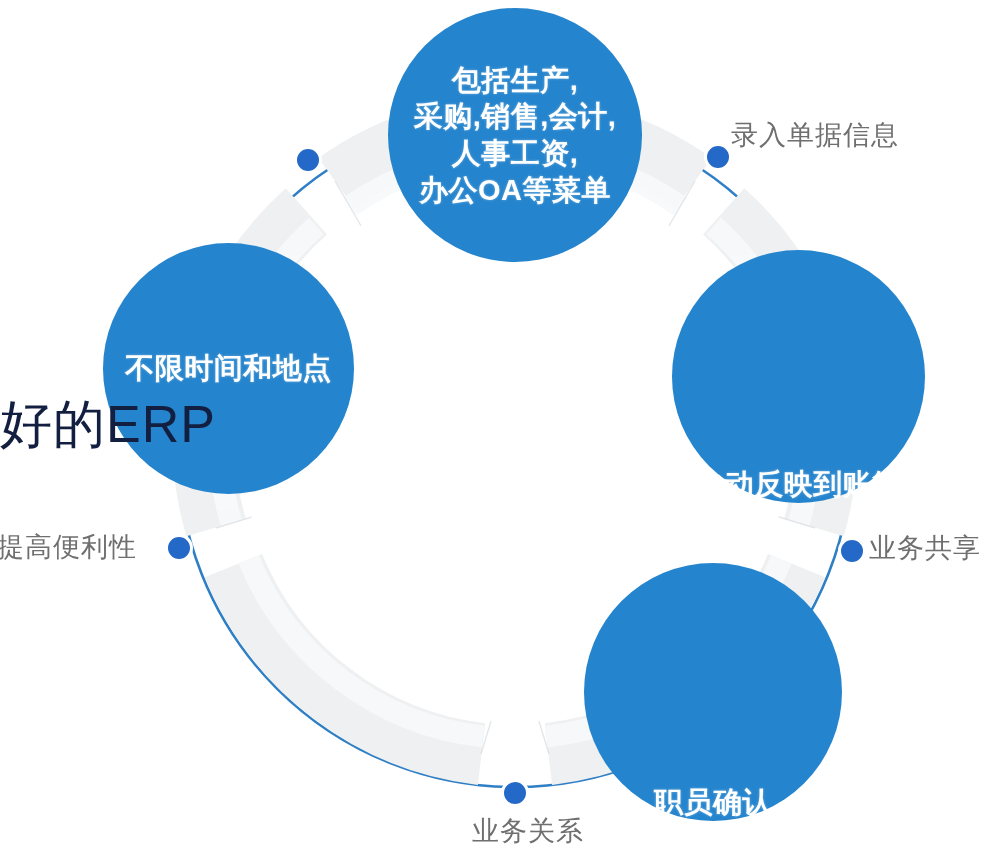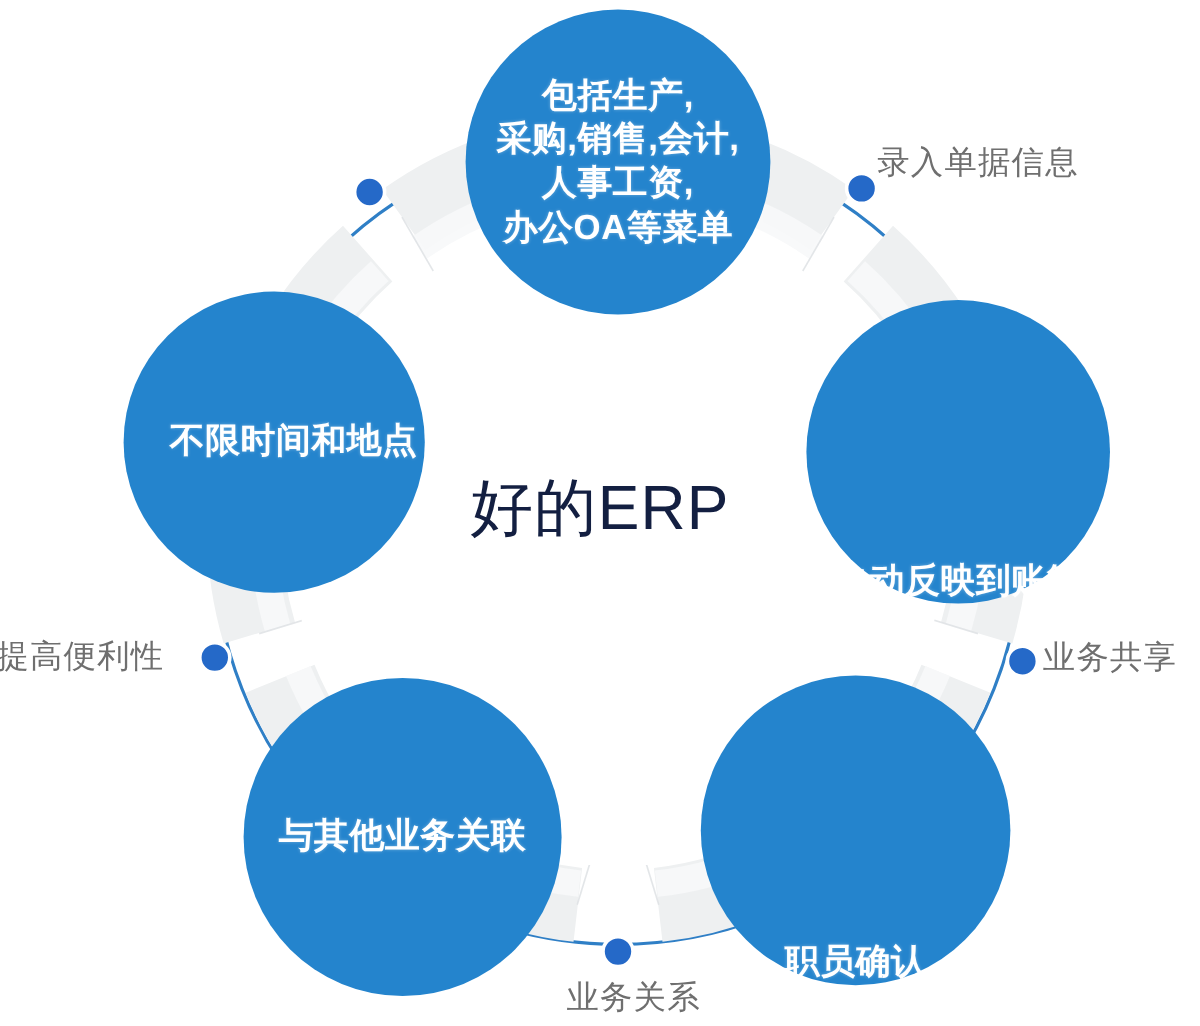--- a/index.html
+++ b/index.html
@@ -41,38 +41,38 @@
   .node-label {
     color: #ffffff;
     font-weight: 700;
     line-height: 1.28;
     letter-spacing: 0.5px;
     text-shadow: 0 0 3px rgba(255,255,255,0.35);
     white-space: pre-line;
     padding: 0 6px;
   }
   .node-top   { left: 388px; top: 8px;   width: 254px; height: 254px; }
-  .node-left  { left: 103px; top: 243px; width: 251px; height: 251px; justify-content: flex-end; }
+  .node-left  { left: 103px; top: 243px; width: 251px; height: 251px; }
   .node-right { left: 672px; top: 250px; width: 253px; height: 253px; align-items: flex-end; }
   .node-bl    { left: 203px; top: 565px; width: 265px; height: 265px; }
   .node-br    { left: 584px; top: 563px; width: 258px; height: 258px; align-items: flex-end; }
 
   .node-top .node-label   { font-size: 29px; line-height: 1.26; }
   .node-left .node-label  { font-size: 29px; }
   .node-right .node-label { font-size: 29px; }
   .node-bl .node-label    { font-size: 29px; }
   .node-br .node-label    { font-size: 29px; }
 
   
   .center-title {
     position: absolute;
     left: 0;
     top: 398px;
     width: 1000px;
-    text-align: center;
+    text-align: left;
     color: #131f41;
     font-size: 52px;
     font-weight: 400;
     letter-spacing: 1px;
     line-height: 1;
   }
 
   
   .caption {
     position: absolute;
@@ -154,23 +154,20 @@
   </div>
 
   <div class="node node-left">
     <span class="node-label">不限时间和地点</span>
   </div>
 
   <div class="node node-right">
     <span class="node-label">自动反映到账簿</span>
   </div>
 
-  <div class="node node-bl">
-    <span class="node-label">与其他业务关联</span>
-  </div>
 
   <div class="node node-br">
     <span class="node-label">职员确认</span>
   </div>
 
   <div class="center-title">好的ERP</div>
 
   <div class="caption cap-tr">录入单据信息</div>
   <div class="caption cap-r">业务共享</div>
   <div class="caption cap-b">业务关系</div>

